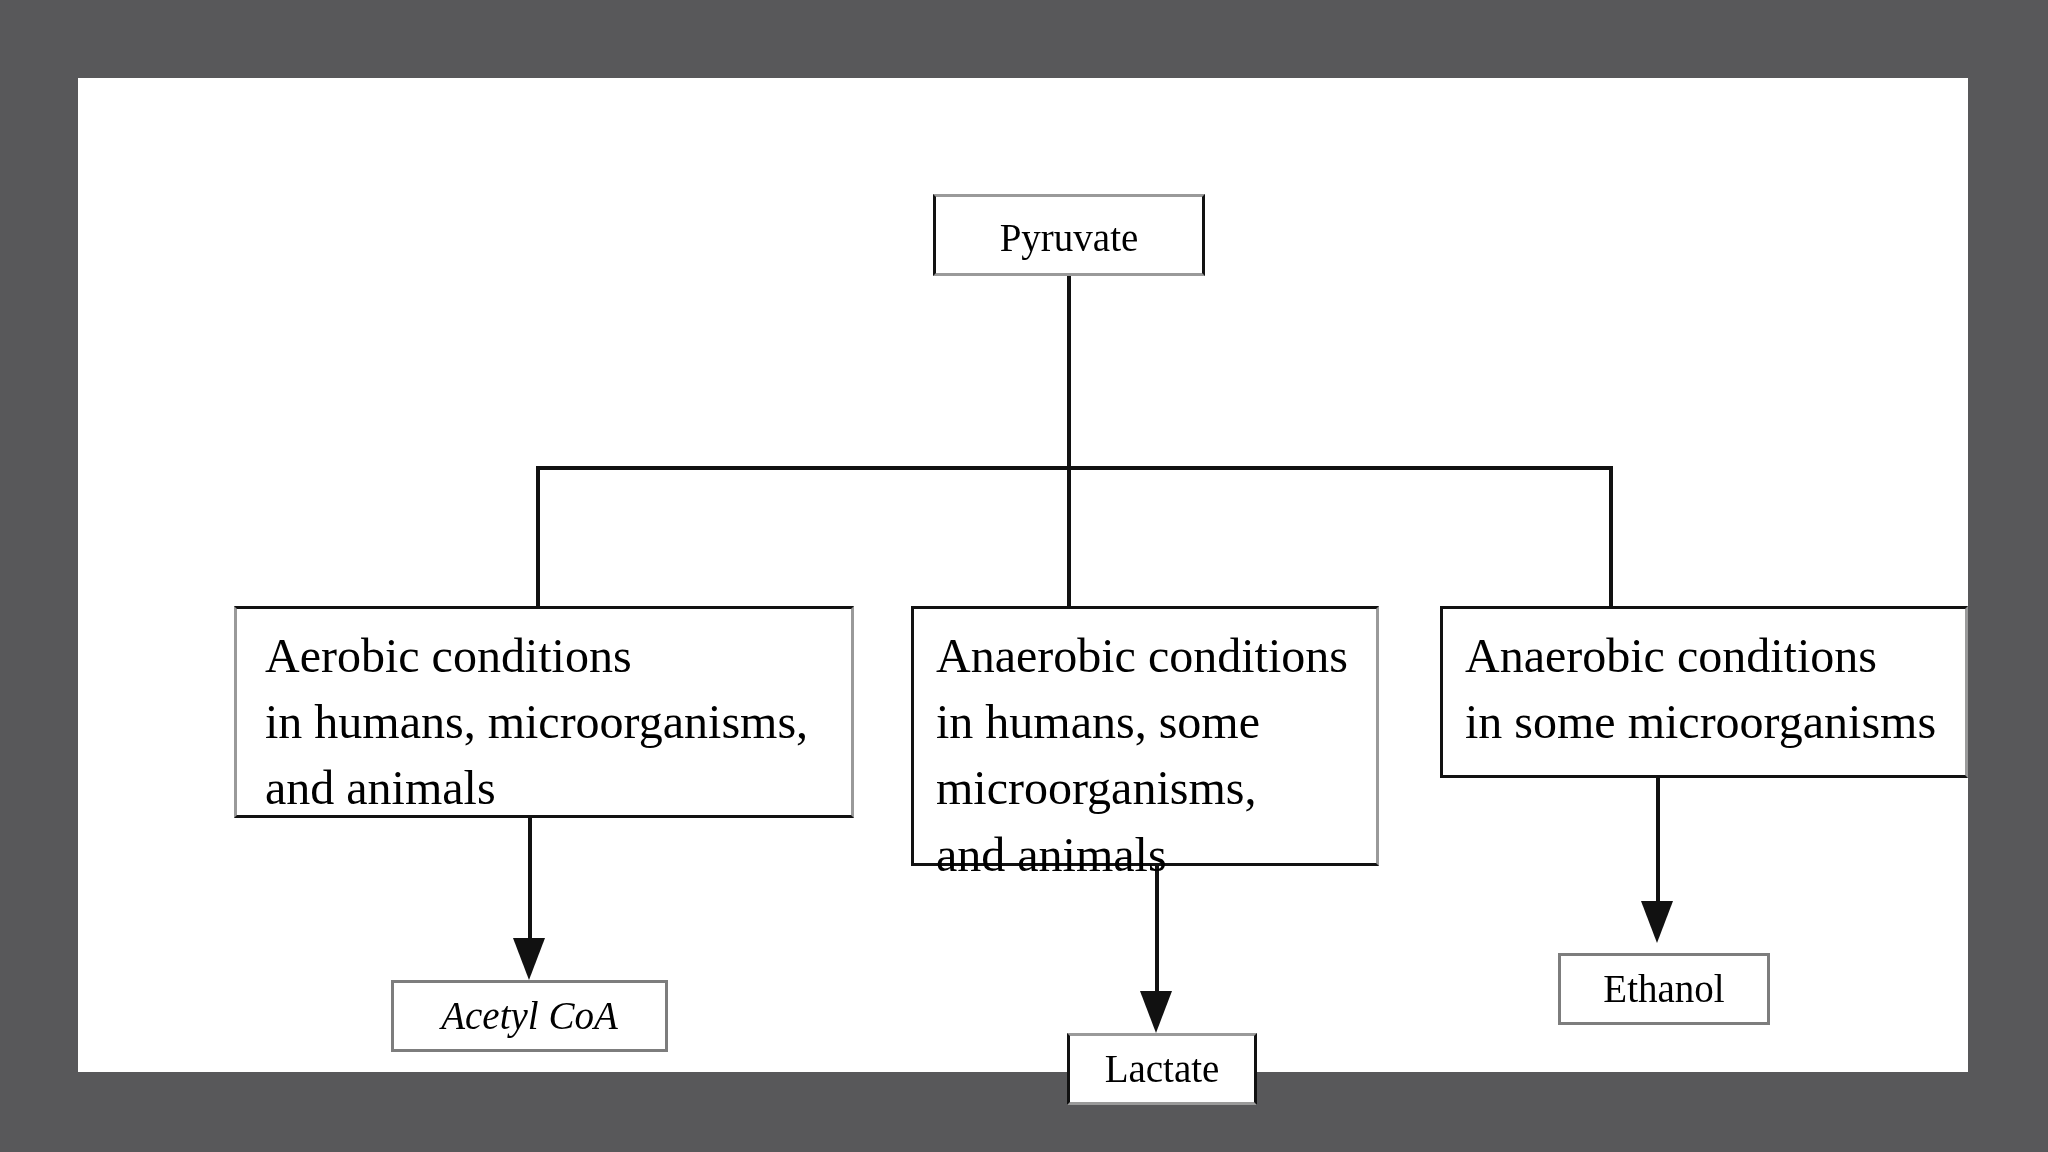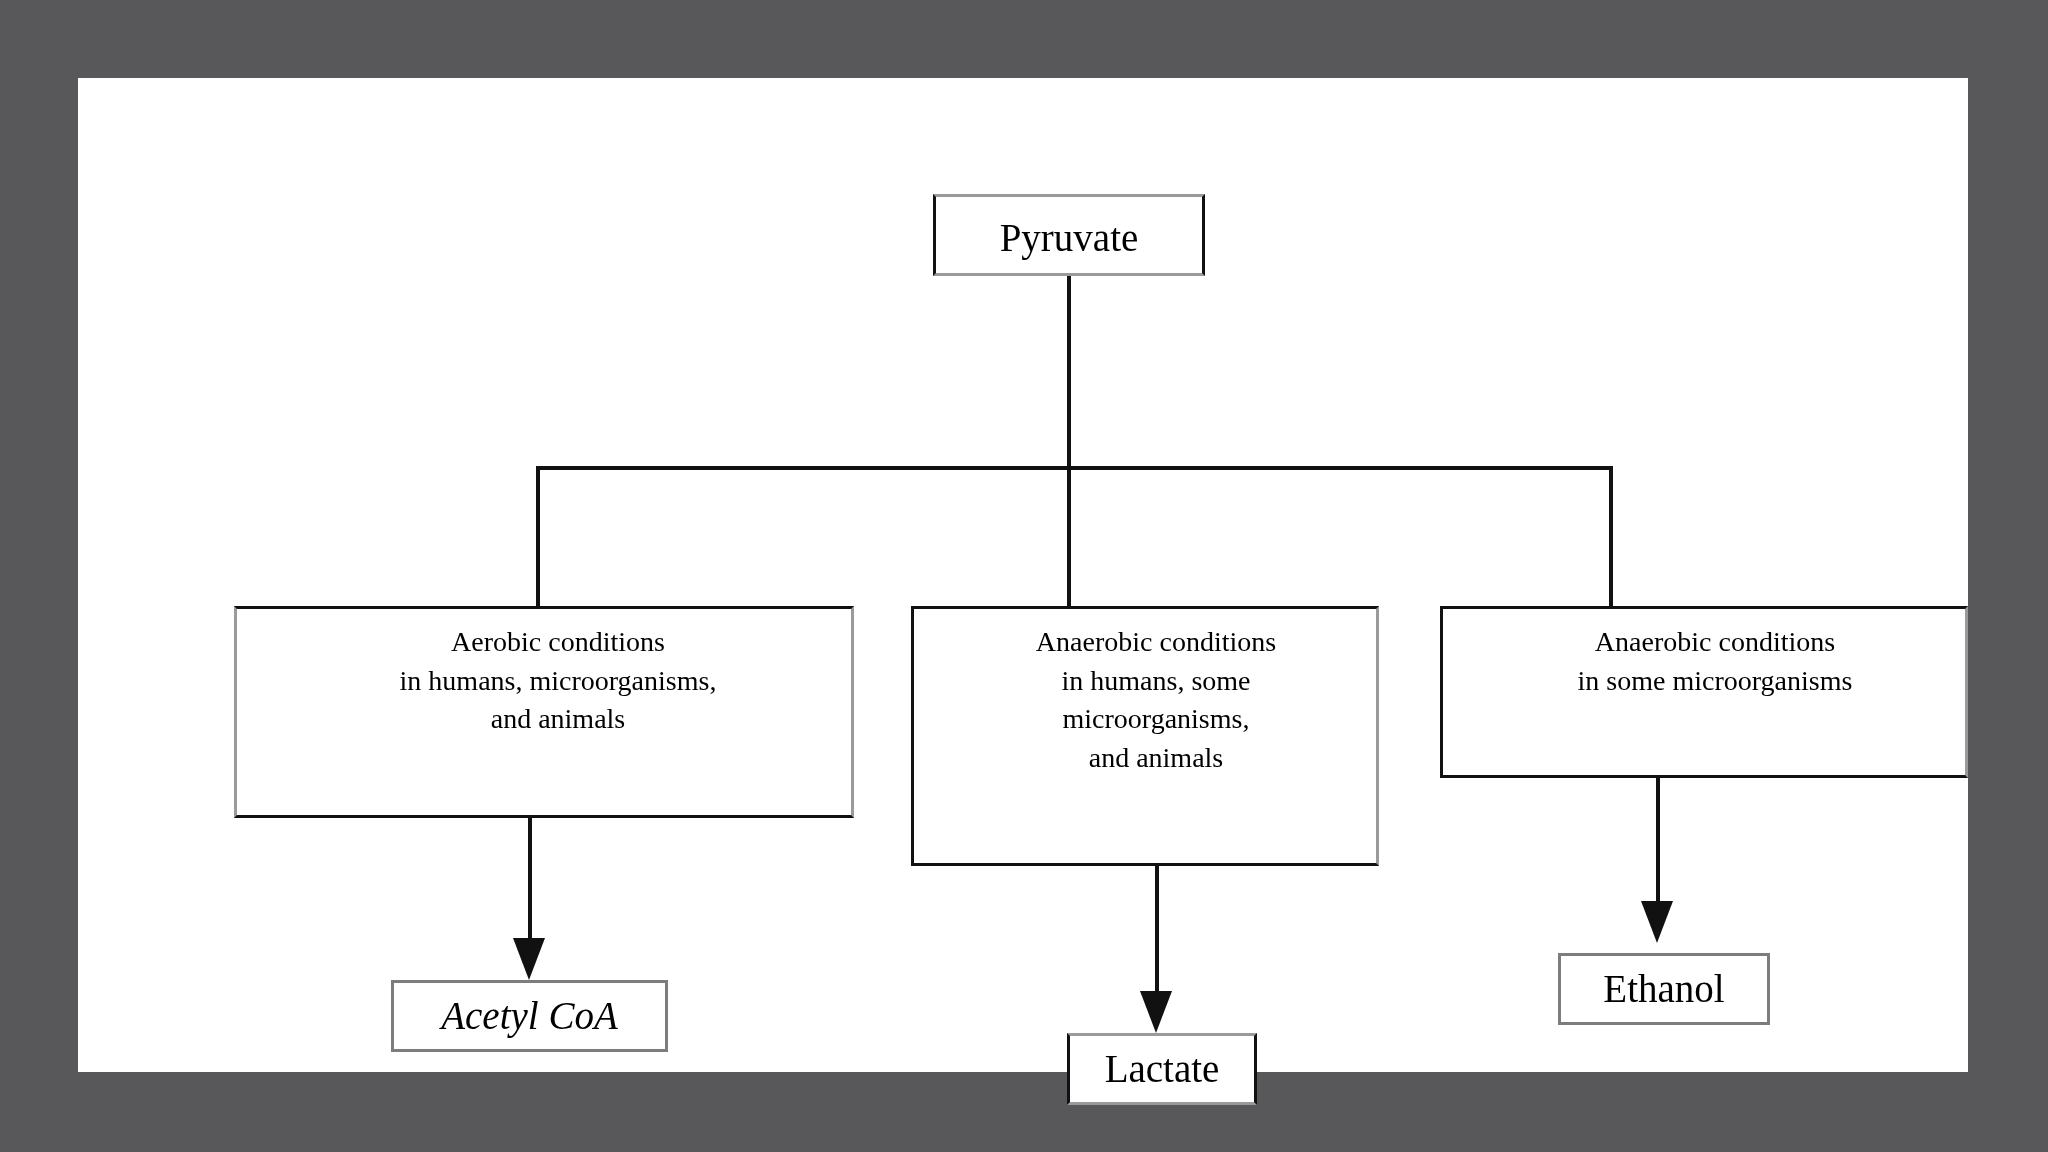--- a/index.html
+++ b/index.html
@@ -72,22 +72,22 @@
     width: 272px;
     height: 82px;
   }
   #node-pyruvate .node-label {
     text-align: center;
     font-size: 39px;
     line-height: 82px;
   }
   
   .cond .node-label {
-    text-align: center;
-    font-size: 28px;
+    text-align: left;
+    font-size: 48px;
     line-height: 1.38;
   }
   #node-aerobic {
     left: 156px;
     top: 528px;
     width: 620px;
     height: 212px;
     padding: 14px 0 0 28px;
   }
   #node-anaerobic-human {

